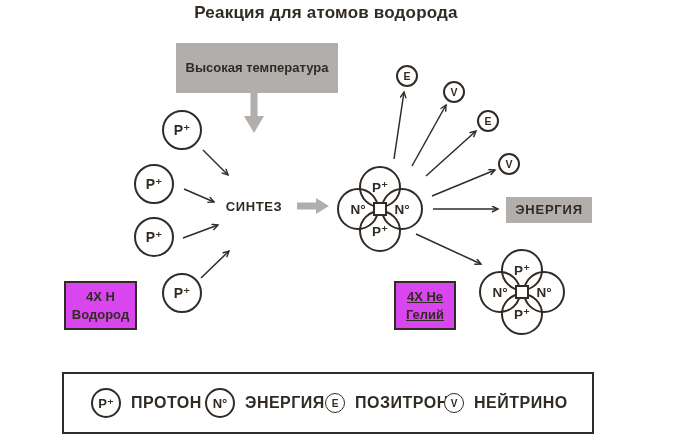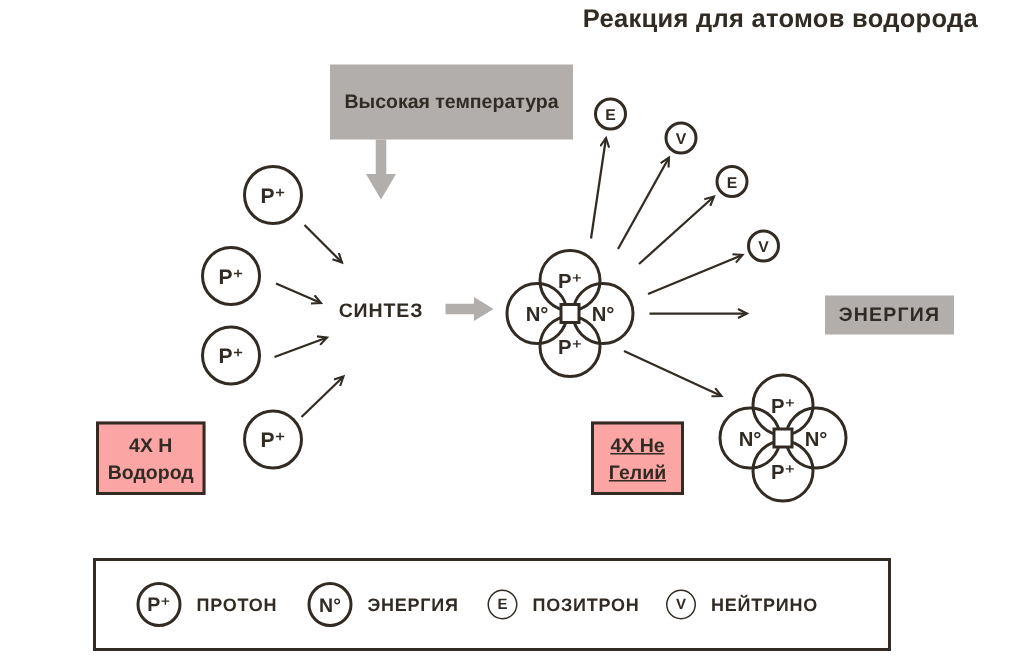--- a/index.html
+++ b/index.html
@@ -4,34 +4,34 @@
 <style>
   html,body { margin:0; padding:0; background:#ffffff; }
   .stage {
     position:relative; width:676px; height:440px; background:#ffffff;
     font-family:"Liberation Sans","DejaVu Sans",sans-serif;
     color:#322b24; overflow:hidden;
   }
   .layer { position:absolute; left:0; top:0; }
 
   .title {
-    position:absolute; top:3px; left:0; right:24px; text-align:right;
+    position:absolute; top:3px; left:0; right:24px; text-align:center;
     font-size:17px; font-weight:bold; letter-spacing:0.2px;
   }
 
   .graybox {
     position:absolute; background:#b1aeac; color:#322b24;
     display:flex; flex-direction:column; justify-content:center;
-    text-align:center; font-weight:600; line-height:1.4;margin-left:44px;
+    text-align:center; font-weight:600; line-height:1.4;
   }
   .condition-box { left:176px; top:43px; width:162px; height:50px; font-size:13px; }
   .energy-box   { left:506px; top:197px; width:86px; height:26px; font-size:13px; letter-spacing:0.8px; }
 
   .outline-box {
-    position:absolute; border:2px solid #322b24; background:#fca5a5;
+    position:absolute; border:2px solid #322b24; background:#d946ef;
     display:flex; flex-direction:column; justify-content:center;
     text-align:center; font-size:13px; font-weight:600; line-height:1.35;
   }
   .hydrogen-box { left:64px; top:281px; width:69px; height:45px; }
   .helium-box   { left:394px; top:281px; width:58px; height:45px;text-decoration:underline; }
 
   .synthesis {
     position:absolute; left:219px; top:199px; width:70px; text-align:center;
     font-size:13px; font-weight:600; letter-spacing:0.6px;
   }
@@ -45,21 +45,21 @@
     display:flex; align-items:center; gap:10px;
   }
   .li-1 { left:27px; } .li-2 { left:141px; } .li-3 { left:261px; } .li-4 { left:380px; }
   .lc {
     border:2px solid #322b24; border-radius:50%; background:#ffffff;
     display:flex; align-items:center; justify-content:center;
     font-weight:bold; box-sizing:border-box; flex:0 0 auto;
   }
   .lc-big   { width:30px; height:30px; font-size:13px; }
   .lc-small { width:20px; height:20px; font-size:10px; border-width:1.5px; }
-  .legend-label { font-size:12px; font-weight:600; letter-spacing:0.5px; }
+  .legend-label { font-size:16px; font-weight:600; letter-spacing:0.5px; }
 
   
   .arrow { stroke:#322b24; stroke-width:1.5; fill:none; }
   .pcirc { fill:#ffffff; stroke:#322b24; stroke-width:2; }
   .ccirc-fill { fill:#ffffff; stroke:none; }
   .ccirc-line { fill:none; stroke:#322b24; stroke-width:2; }
   .csquare { fill:#ffffff; stroke:#322b24; stroke-width:2; }
   .ptext {
     font-family:"Liberation Sans","DejaVu Sans",sans-serif;
     font-weight:bold; fill:#322b24; text-anchor:middle;

